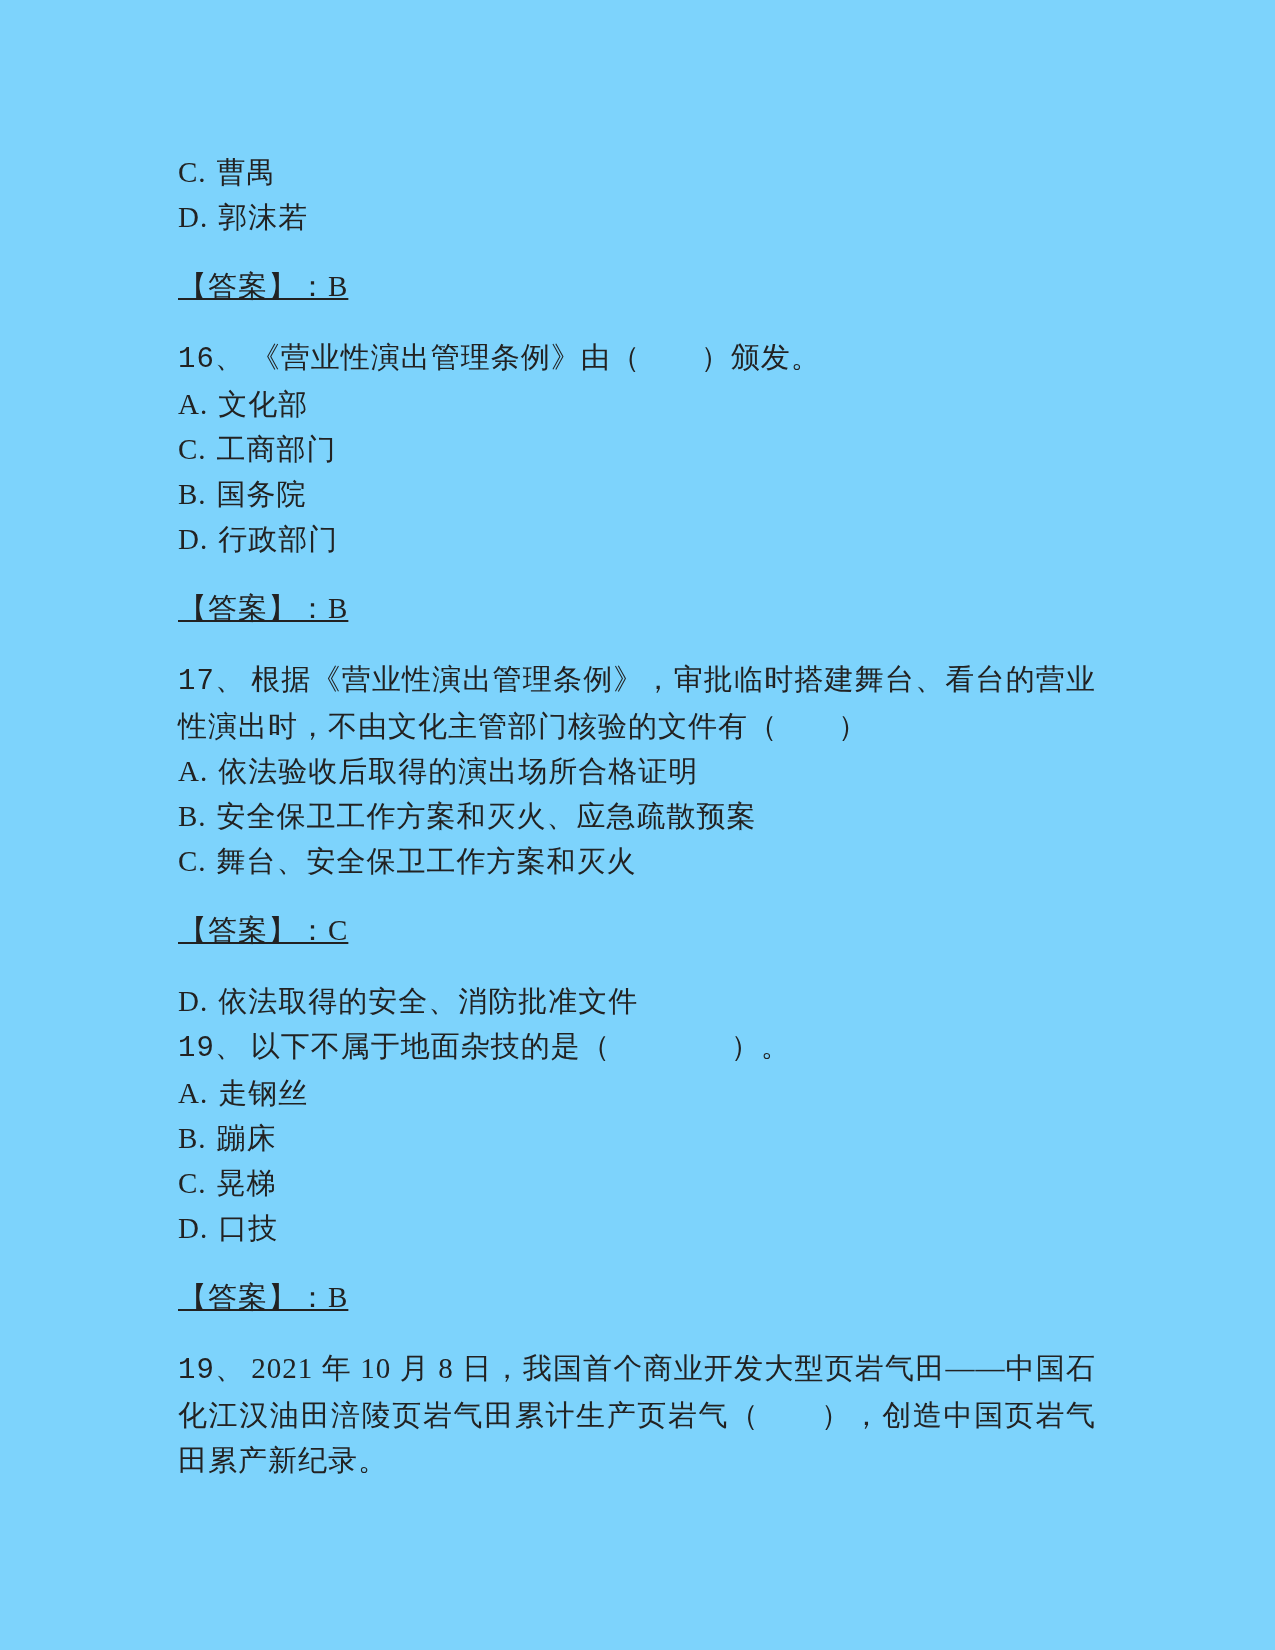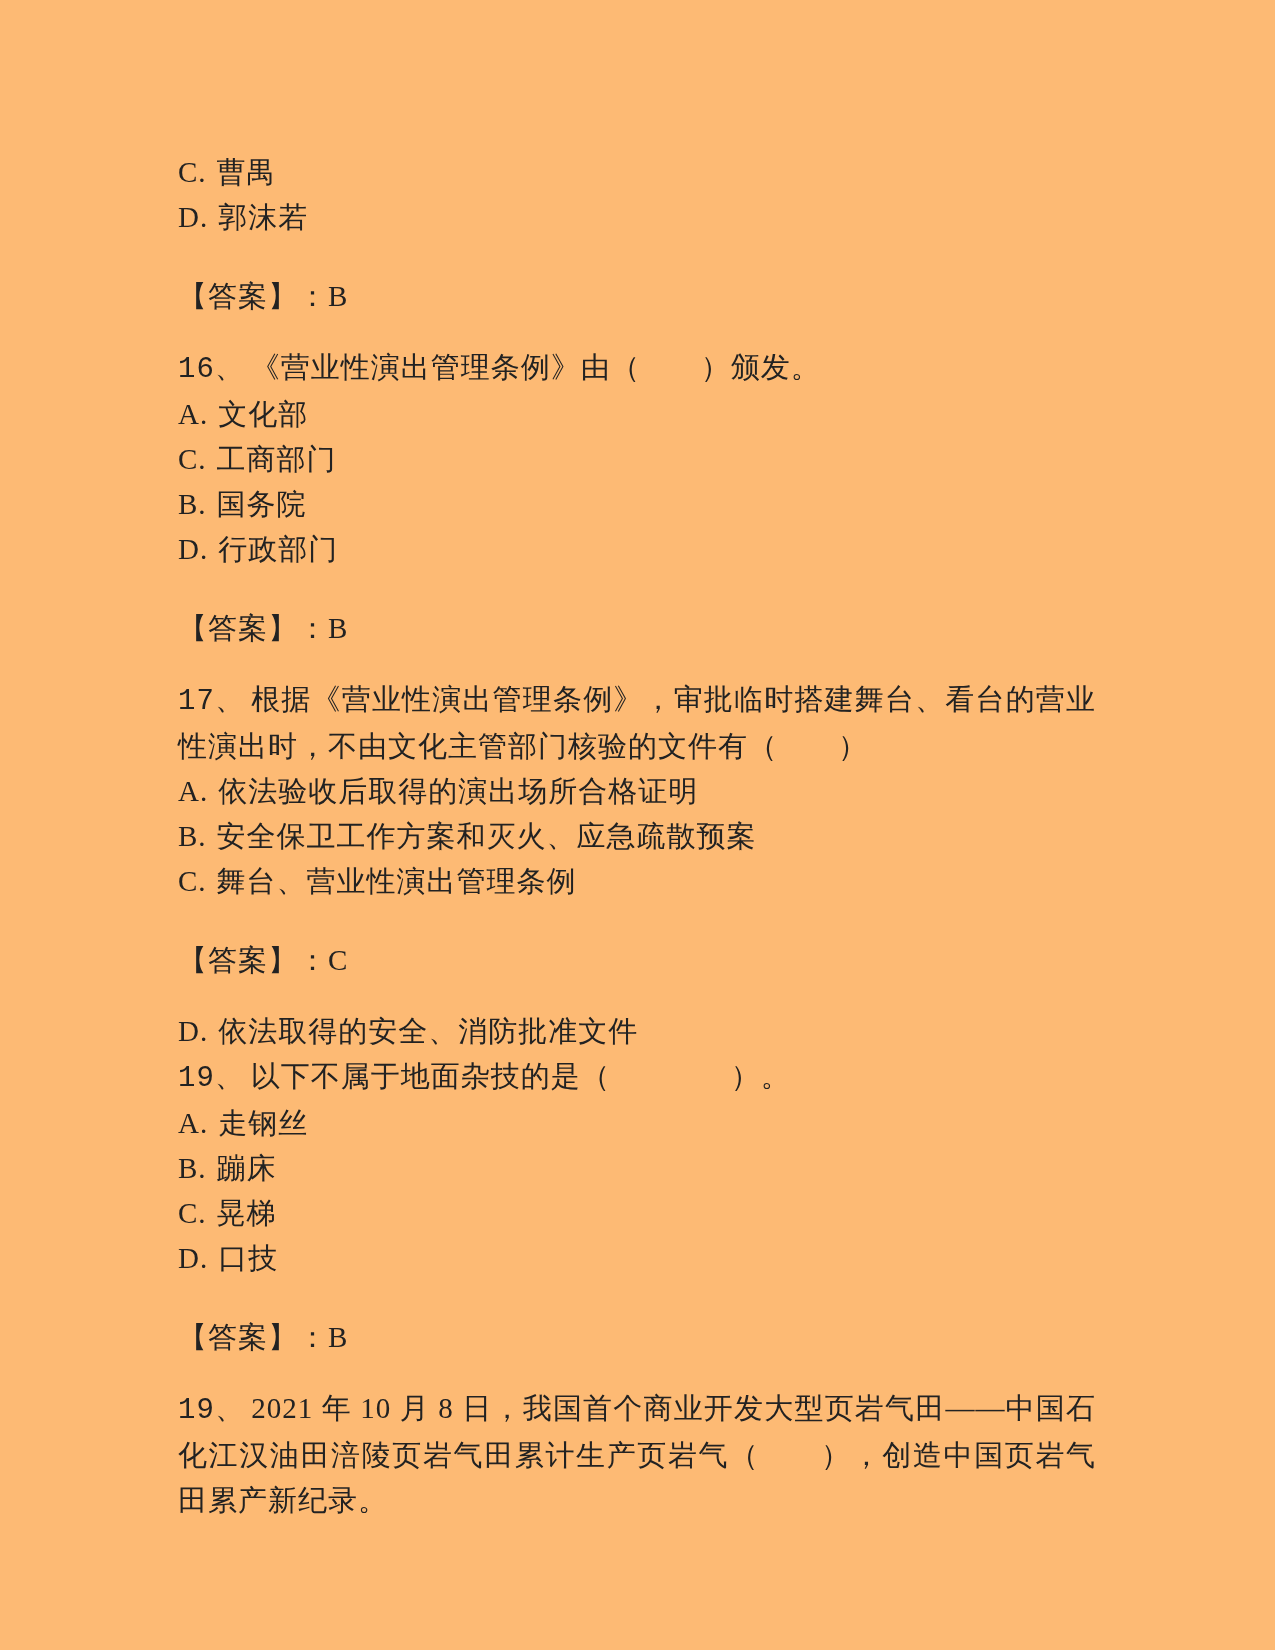--- a/index.html
+++ b/index.html
@@ -5,41 +5,42 @@
   * { box-sizing: border-box; }
   html, body {
     margin: 0;
     padding: 0;
     background: #ffffff;
   }
   .page {
     position: relative;
     width: 1275px;
     height: 1650px;
-    background: #fdba74;
+    background: #7dd3fc;
     overflow: hidden;
   }
   .content {
     position: absolute;
     left: 178px;
     top: 150px;
     width: 918px;
     font-family: "Liberation Serif", "DejaVu Serif", serif;
     font-size: 29px;
     line-height: 45px;
     color: #222222;
     letter-spacing: 1px;
   }
   .line { margin: 0; }
   .stem { text-align: justify; }
   .q-num { margin-right: 6px; font-family: Liberation Mono, monospace; }
   .opt-label { margin-right: 10px; }
   .answer {
-    margin-top: 34px;
+    margin-top: 24px;
     margin-bottom: 26px;
+    text-decoration: underline;
   }
   .question { margin: 0; }
 </style>
 </head>
 <body>
 
 <div class="page">
   <div class="content">
 
     <section class="question">
@@ -54,21 +55,21 @@
       <p class="line option"><span class="opt-label">C.</span><span class="opt-text">工商部门</span></p>
       <p class="line option"><span class="opt-label">B.</span><span class="opt-text">国务院</span></p>
       <p class="line option"><span class="opt-label">D.</span><span class="opt-text">行政部门</span></p>
       <p class="line answer"><span class="answer-prefix">【答案】：</span><span class="answer-value">B</span></p>
     </section>
 
     <section class="question">
       <p class="line stem"><span class="q-num">17、</span><span class="q-text">根据《营业性演出管理条例》，审批临时搭建舞台、看台的营业性演出时，不由文化主管部门核验的文件有（　　）</span></p>
       <p class="line option"><span class="opt-label">A.</span><span class="opt-text">依法验收后取得的演出场所合格证明</span></p>
       <p class="line option"><span class="opt-label">B.</span><span class="opt-text">安全保卫工作方案和灭火、应急疏散预案</span></p>
-      <p class="line option"><span class="opt-label">C.</span><span class="opt-text">舞台、营业性演出管理条例</span></p>
+      <p class="line option"><span class="opt-label">C.</span><span class="opt-text">舞台、安全保卫工作方案和灭火</span></p>
       <p class="line answer"><span class="answer-prefix">【答案】：</span><span class="answer-value">C</span></p>
       <p class="line option"><span class="opt-label">D.</span><span class="opt-text">依法取得的安全、消防批准文件</span></p>
     </section>
 
     <section class="question">
       <p class="line stem"><span class="q-num">19、</span><span class="q-text">以下不属于地面杂技的是（　　　　）。</span></p>
       <p class="line option"><span class="opt-label">A.</span><span class="opt-text">走钢丝</span></p>
       <p class="line option"><span class="opt-label">B.</span><span class="opt-text">蹦床</span></p>
       <p class="line option"><span class="opt-label">C.</span><span class="opt-text">晃梯</span></p>
       <p class="line option"><span class="opt-label">D.</span><span class="opt-text">口技</span></p>

